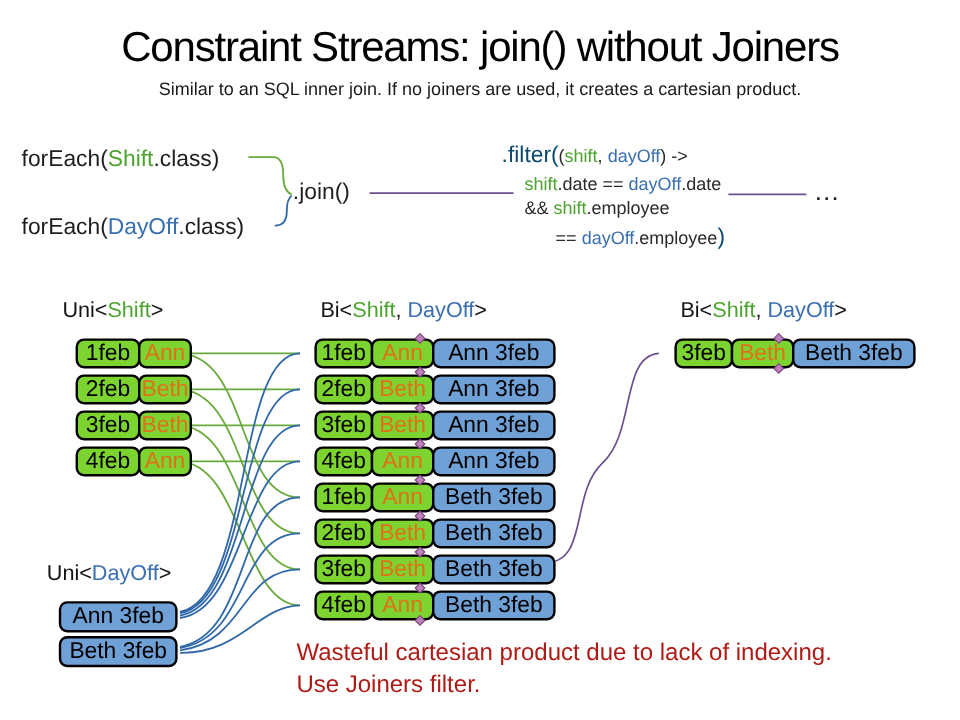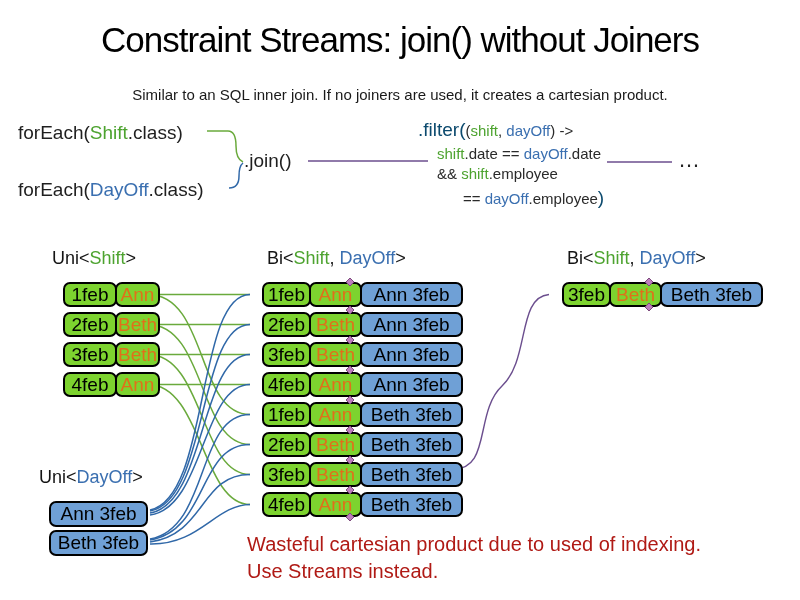--- a/index.html
+++ b/index.html
@@ -2,21 +2,21 @@
 <html style="--shift-green: #4da32f; --dayoff-blue: #3a6fb0; --box-green: #7dd32f; --box-blue: #6fa0d6; --emp-orange: #e0701a; --wire-green: #6aaa3c; --wire-blue: #3068a8; --wire-purple: #6b4e8e; --note-red: #b01a15;"><head>
 <meta charset="utf-8">
 <style>
   html,body{margin:0;padding:0;}
   .slide{
     position:relative;width:800px;height:600px;background:#ffffff;overflow:hidden;
     font-family:"Liberation Sans","DejaVu Sans",sans-serif;color:#111;
   }
   .abs{position:absolute;}
   .title{top:20px;left:0;width:800px;text-align:center;font-size:35px;letter-spacing:-1px;color:#000;white-space:nowrap;}
-  .subtitle{top:66px;left:0;width:800px;text-align:center;font-size:15px;color:#1a1a1a;margin-top:20px;}
+  .subtitle{top:66px;left:0;width:800px;text-align:center;font-size:15px;color:#1a1a1a;}
   .code{font-size:19px;color:#1f1f1f;white-space:nowrap;}
   .code-sm{font-size:15px;color:#2a2a2a;white-space:nowrap;}
   .big{font-size:19px;color:#0c4a6e;}
   .t-green{color:var(--shift-green);}
   .t-blue{color:var(--dayoff-blue);}
   .col-label{font-size:18px;color:#141414;white-space:nowrap;}
   .boxrow{position:absolute;display:flex;}
   .cell{height:25px;box-sizing:border-box;border:2px solid #000;border-radius:7px;
         font-size:19px;line-height:21px;text-align:center;overflow:hidden;white-space:nowrap;}
   .cell + .cell{margin-left:-2px;}
@@ -166,16 +166,16 @@
       <path d="M350 396 L354 400 L350 404 L346 400 Z"></path>
       <path d="M350 426 L354 430 L350 434 L346 430 Z"></path>
       <path d="M350 456 L354 460 L350 464 L346 460 Z"></path>
       <path d="M350 486 L354 490 L350 494 L346 490 Z"></path>
       <path d="M350 513 L354 517 L350 521 L346 517 Z"></path>
       <path d="M649 278 L653 282 L649 286 L645 282 Z"></path>
       <path d="M649 303 L653 307 L649 311 L645 307 Z"></path>
     </g>
   </svg>
 
-  <div class="abs note txt" style="left:247px;top:533px;">Wasteful cartesian product due to used of indexing.</div>
-  <div class="abs note txt" style="left:247px;top:560px;">Use Streams instead.</div>
+  <div class="abs note txt" style="left:247px;top:533px;">Wasteful cartesian product due to lack of indexing.</div>
+  <div class="abs note txt" style="left:247px;top:560px;">Use Joiners filter.</div>
 
 </div>
 
 </body></html>

